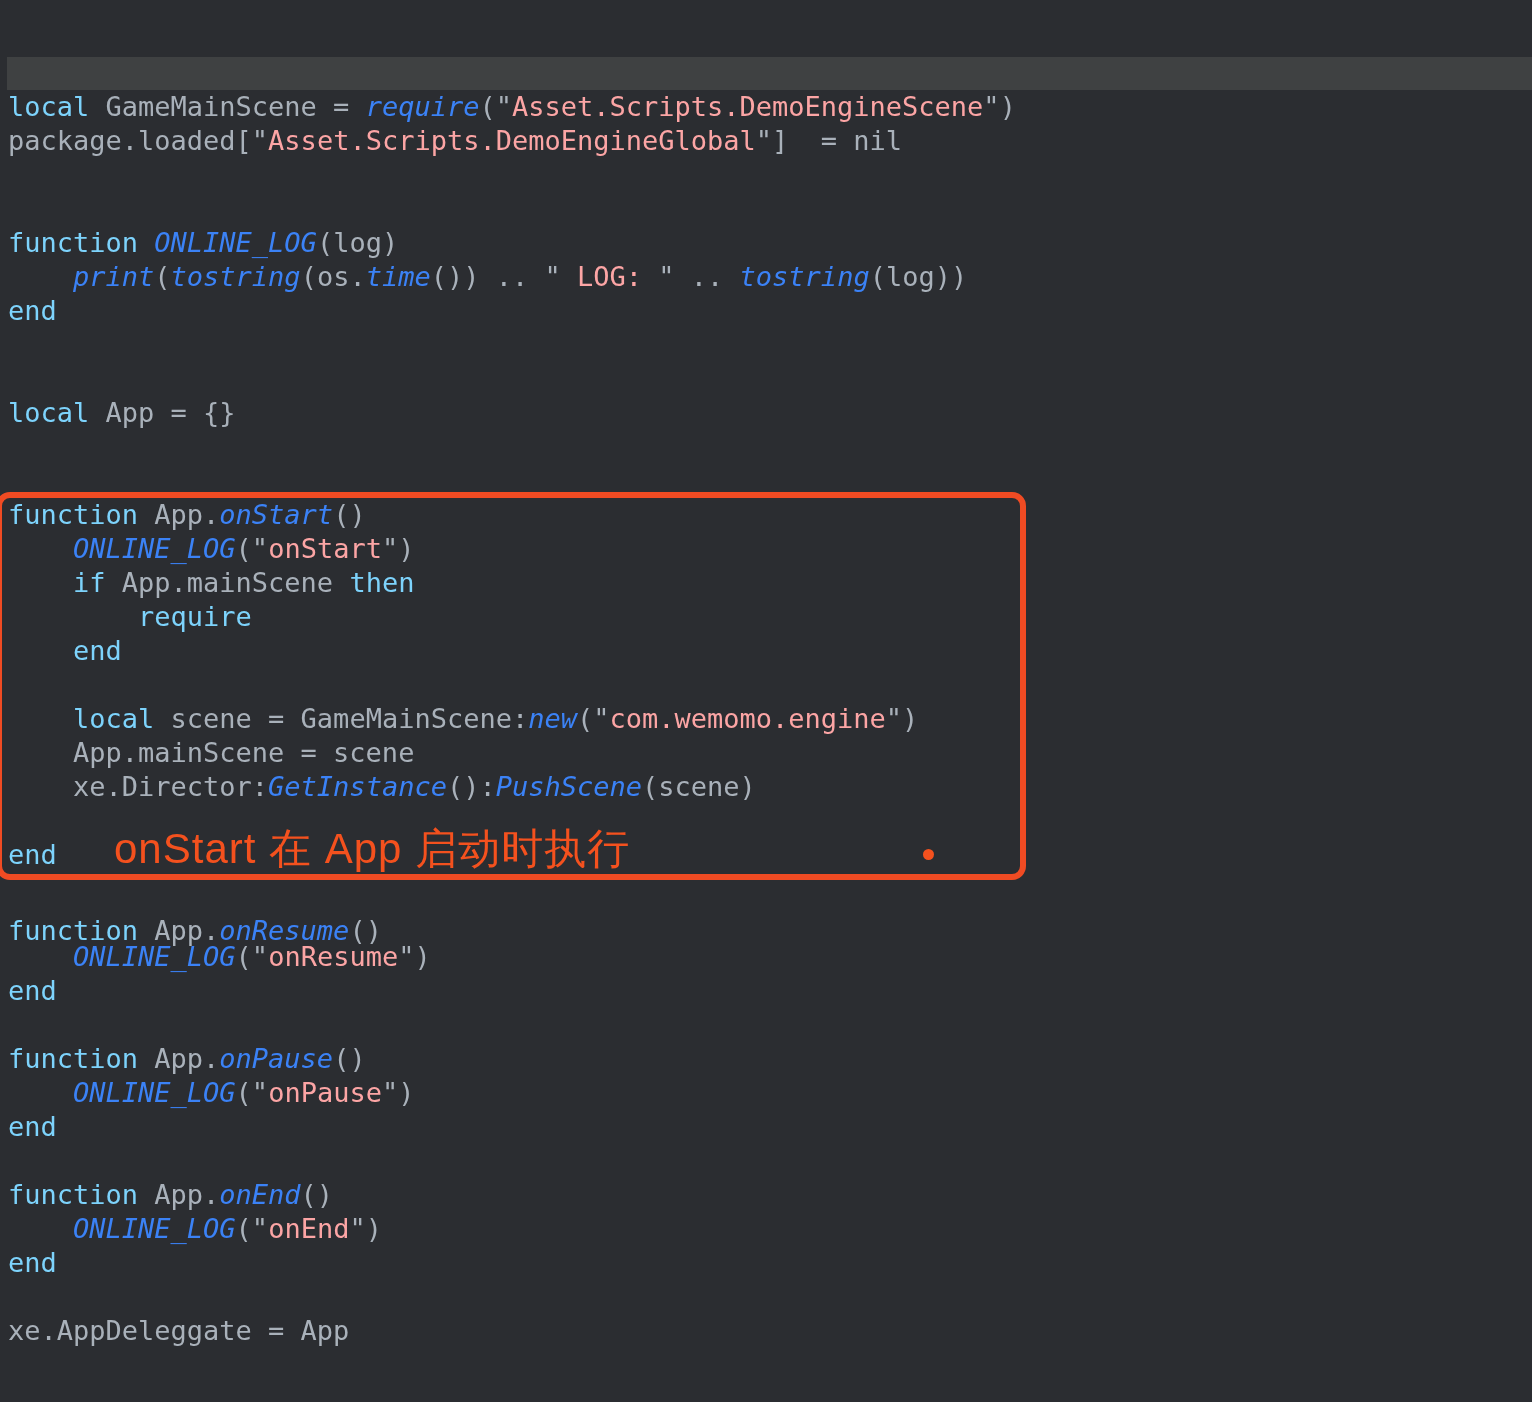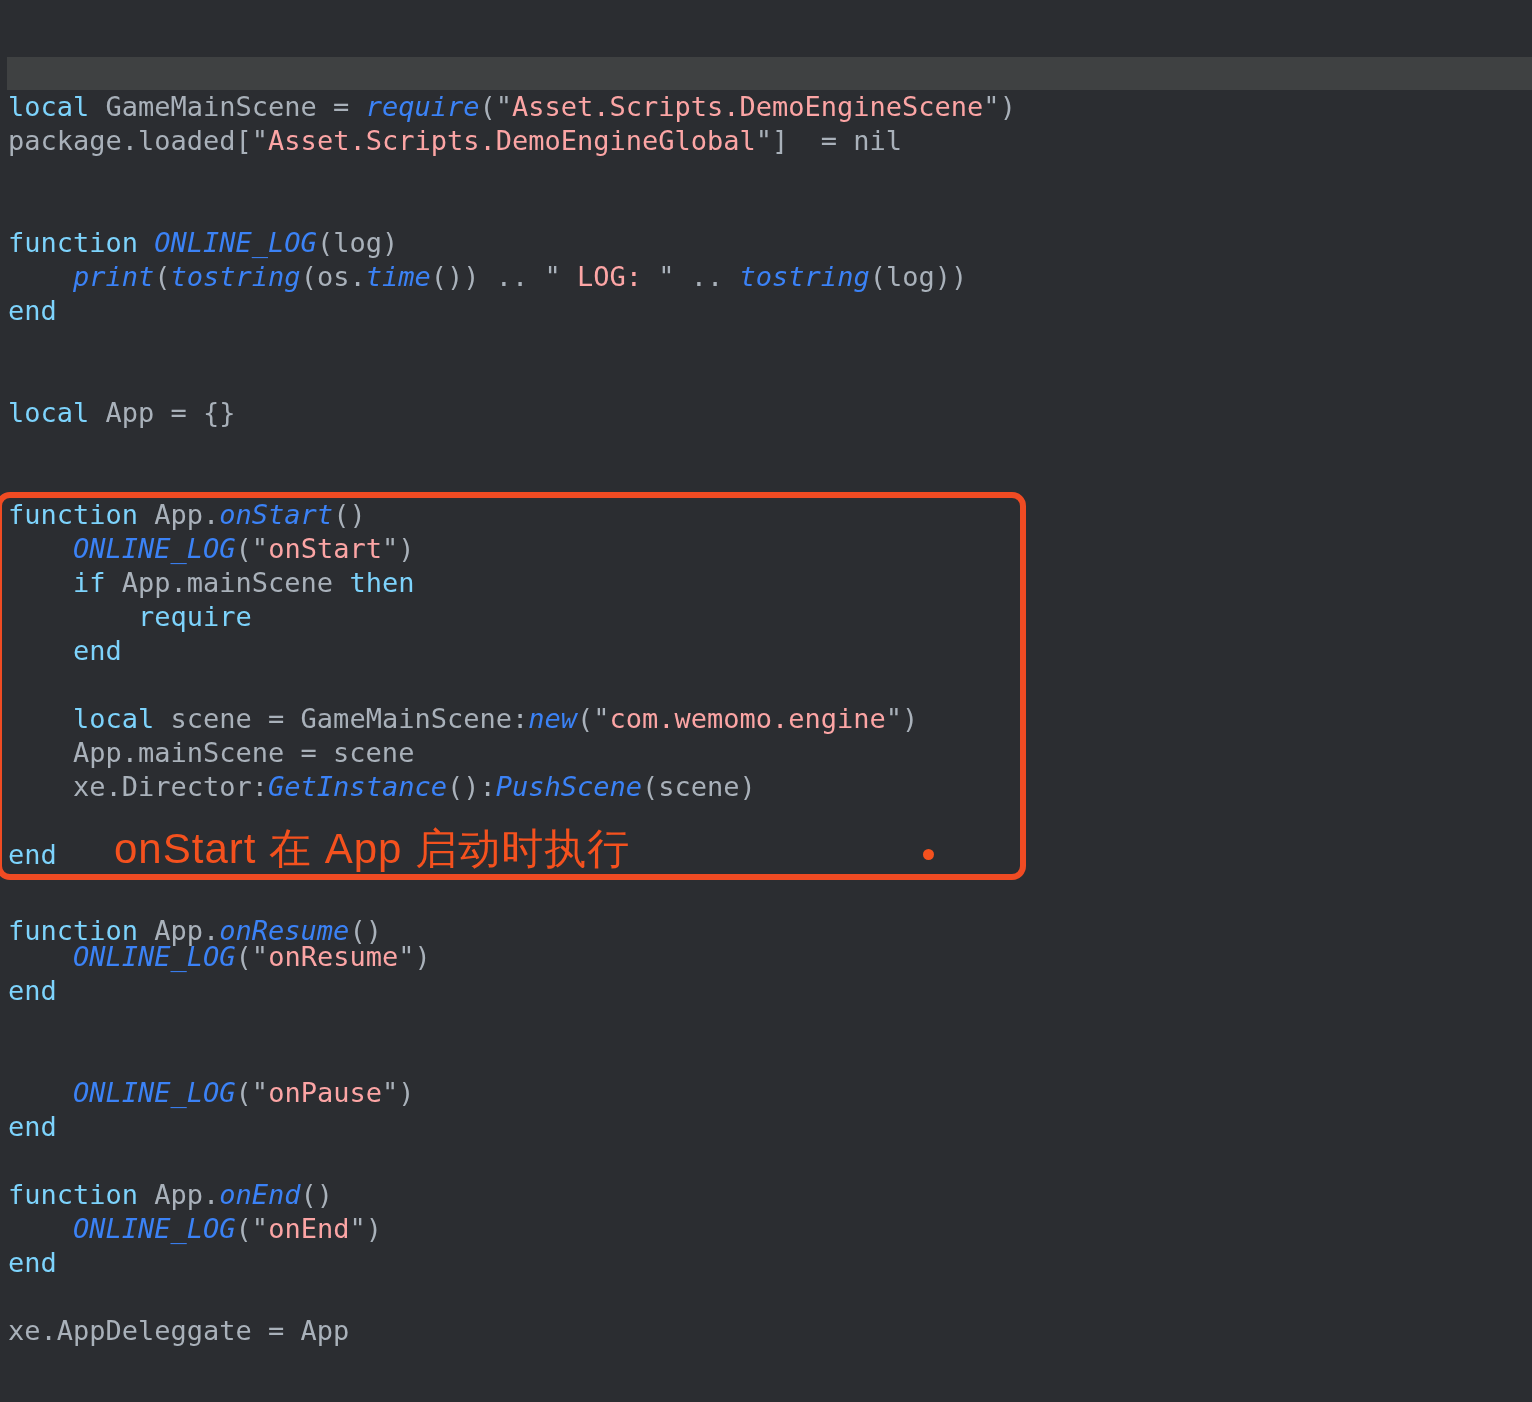--- a/index.html
+++ b/index.html
@@ -136,20 +136,21 @@
       <div class="code-line" style="top: 612px;"><span class="id">    </span><span class="kw">local</span><span class="id"> scene = GameMainScene:</span><span class="fn">new</span><span class="id">(</span><span class="quo">"</span><span class="str">com.wemomo.engine</span><span class="quo">"</span><span class="id">)</span></div>
       <div class="code-line" style="top: 680px;"><span class="id">    xe.Director:</span><span class="fn">GetInstance</span><span class="id">():</span><span class="fn">PushScene</span><span class="id">(scene)</span></div>
       <div class="code-line" style="top: 646px;"><span class="id">    App.mainScene = scene</span></div>
       <div class="code-line" style="top: 714px;">&nbsp;</div>
       <div class="code-line" style="top: 748px;"><span class="kw">end</span></div>
       <div class="code-line" style="top: 782px;">&nbsp;</div>
       <div class="code-line" style="top: 824px;"><span class="kw">function</span><span class="id"> App.</span><span class="fn">onResume</span><span class="id">()</span></div>
       <div class="code-line" style="top: 850px;"><span class="id">    </span><span class="fn">ONLINE_LOG</span><span class="id">(</span><span class="quo">"</span><span class="str">onResume</span><span class="quo">"</span><span class="id">)</span></div>
       <div class="code-line" style="top: 884px;"><span class="kw">end</span></div>
       <div class="code-line" style="top: 918px;">&nbsp;</div>
+      <div class="code-line" style="top: 952px;"><span class="kw">function</span><span class="id"> App.</span><span class="fn">onPause</span><span class="id">()</span></div>
       <div class="code-line" style="top: 986px;"><span class="id">    </span><span class="fn">ONLINE_LOG</span><span class="id">(</span><span class="quo">"</span><span class="str">onPause</span><span class="quo">"</span><span class="id">)</span></div>
       <div class="code-line" style="top: 1020px;"><span class="kw">end</span></div>
       <div class="code-line" style="top: 1054px;">&nbsp;</div>
       <div class="code-line" style="top: 1088px;"><span class="kw">function</span><span class="id"> App.</span><span class="fn">onEnd</span><span class="id">()</span></div>
       <div class="code-line" style="top: 1122px;"><span class="id">    </span><span class="fn">ONLINE_LOG</span><span class="id">(</span><span class="quo">"</span><span class="str">onEnd</span><span class="quo">"</span><span class="id">)</span></div>
       <div class="code-line" style="top: 1156px;"><span class="kw">end</span></div>
       <div class="code-line" style="top: 1190px;">&nbsp;</div>
       <div class="code-line" style="top: 1224px;"><span class="id">xe.AppDeleggate = App</span></div>
     </div>
 

